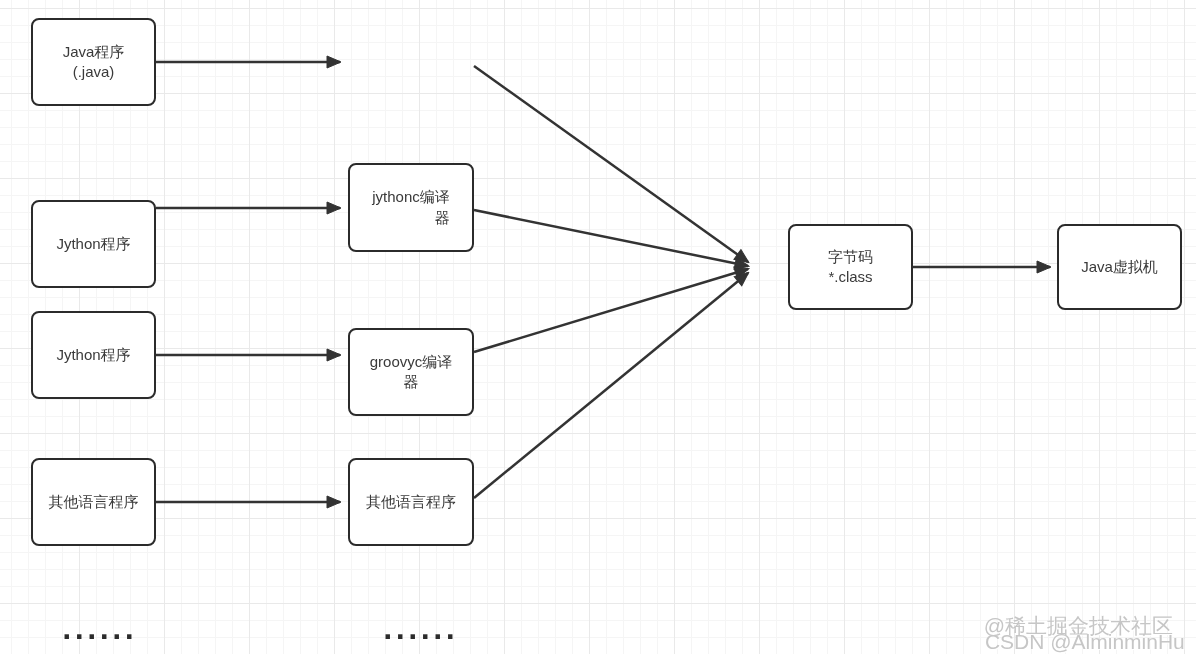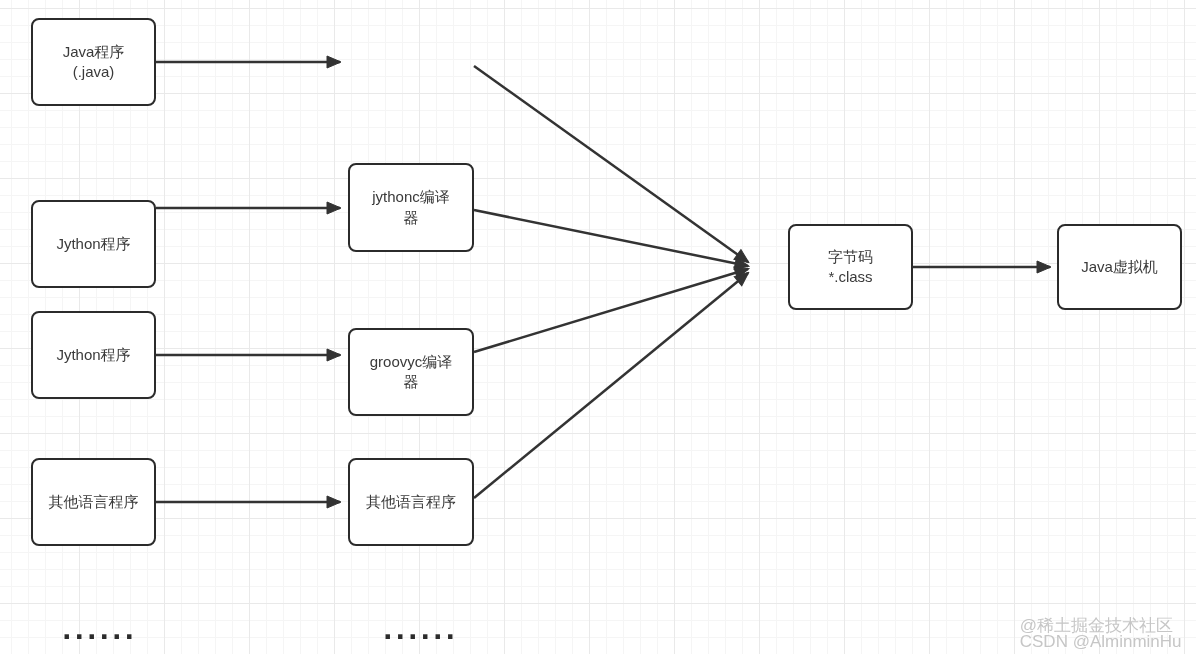--- a/index.html
+++ b/index.html
@@ -45,21 +45,21 @@
     padding: 4px 6px;
   }
 
   
   .n-java-src    { left: 31px;  top: 18px;  width: 125px; height: 88px; }
   .n-jython-src  { left: 31px;  top: 164px; width: 125px; height: 88px; margin-top: 36px; }
   .n-groovy-src  { left: 31px;  top: 311px; width: 125px; height: 88px; }
   .n-other-src   { left: 31px;  top: 458px; width: 125px; height: 88px; }
   
   .n-javac       { left: 348px; top: 18px;  width: 126px; height: 88px; }
-  .n-jythonc     { left: 348px; top: 163px; width: 126px; height: 89px; }
+  .n-jythonc     { left: 348px; top: 163px; width: 126px; height: 89px; text-align: right; }
   .n-groovyc     { left: 348px; top: 328px; width: 126px; height: 88px; }
   .n-other-comp  { left: 348px; top: 458px; width: 126px; height: 88px; }
   
   .n-bytecode    { left: 760px; top: 224px; width: 125px; height: 86px; margin-left: 28px; }
   .n-jvm         { left: 1057px;top: 224px; width: 125px; height: 86px; }
 
   .ellipsis {
     position: absolute;
     top: 616px;
     font-size: 25px;
@@ -68,24 +68,24 @@
     color: #2b2b2b;
     font-family: "DejaVu Sans", sans-serif;
   }
   .ellipsis-left { left: 62px; }
   .ellipsis-mid  { left: 383px; }
 
   .watermark {
     position: absolute;
     right: 10px;
     bottom: 4px;
-    text-align: left;
+    text-align: center;
     color: #c6c6c6;
     text-shadow: 1px 1px 0 rgba(255,255,255,0.95);
-    font-size: 17px;
+    font-size: 21px;
     line-height: 16px;
     pointer-events: none;
   }
   .watermark .wm-line1 { margin-right: 13px; }
 </style>
 </head>
 <body>
 
 <div class="canvas">
 

